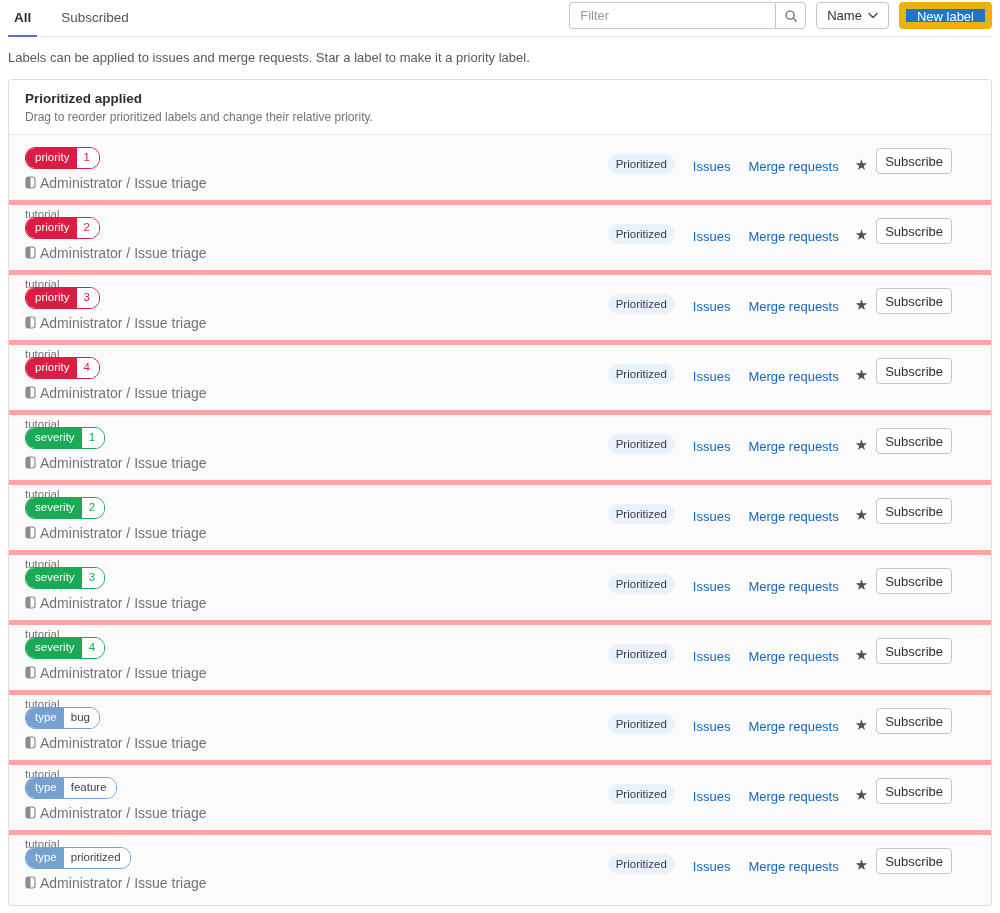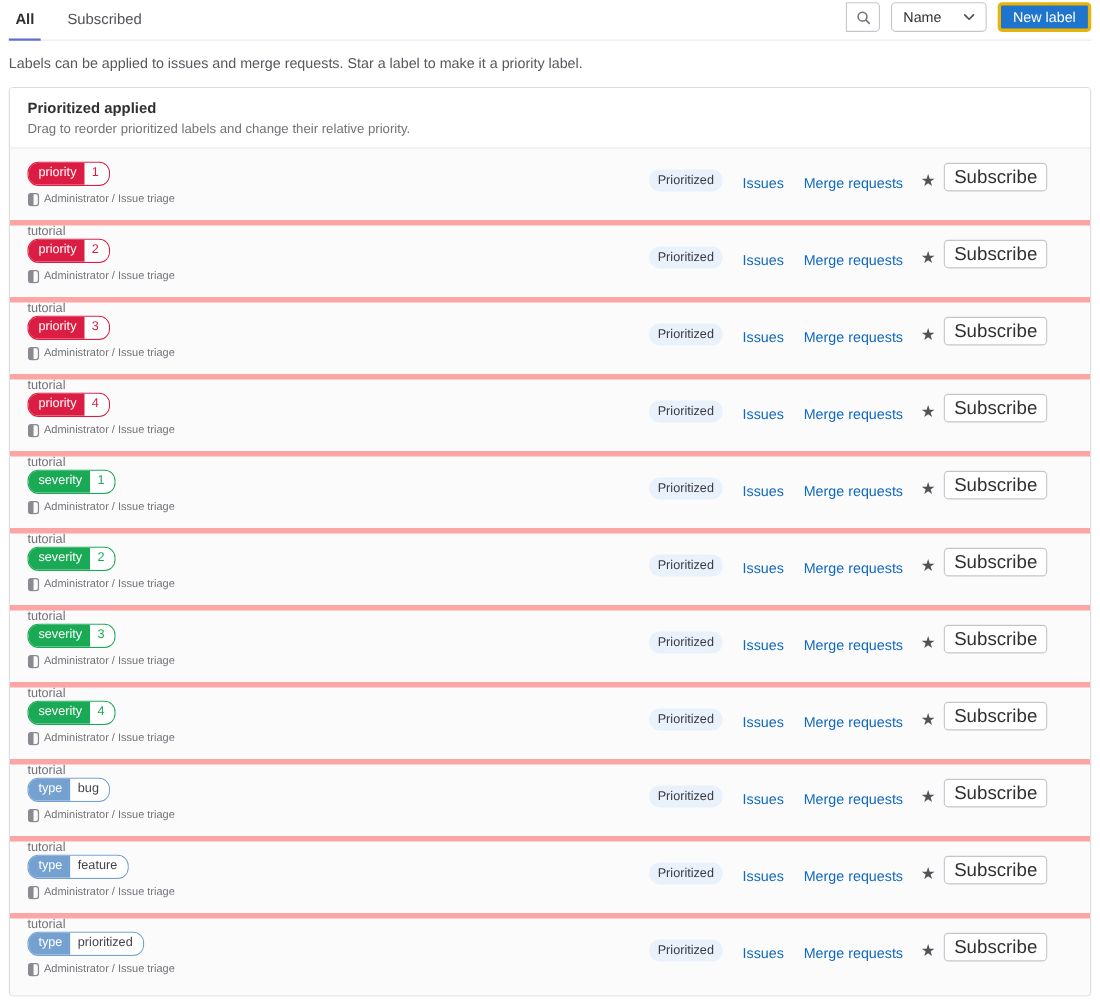--- a/index.html
+++ b/index.html
@@ -26,25 +26,25 @@
     border-radius: 4px 0 0 4px; padding: 0 10px; font-size: 13px; color: #303030;
     font-family: "Liberation Sans", sans-serif; outline: none;
   }
   .filter-input::placeholder { color: #9a98a1; }
   .search-btn {
     width: 31px; height: 27px; border: 1px solid #c5c5cc; border-radius: 0 4px 4px 0;
     background: #fff; display: flex; align-items: center; justify-content: center; cursor: pointer;
   }
   .sort-btn {
     height: 27px; background: #fff; border: 1px solid #c5c5cc; border-radius: 4px;
-    display: flex; align-items: center; gap: 20px; padding: 0 10px;
+    display: flex; align-items: center; gap: 6px; padding: 0 10px;
     font-size: 13px; color: #303030; cursor: pointer; font-family: "Liberation Sans", sans-serif;
   }
   .new-label-btn {
-    height: 27px; border: 3px solid #eab308; border-radius: 4px; padding: 0 11px;
+    height: 27px; border: 7px solid #eab308; border-radius: 4px; padding: 0 11px;
     background: #1f75cb; color: #fff; font-size: 13px; cursor: pointer;
     font-family: "Liberation Sans", sans-serif;
   }
 
   
   .page-description { font-size: 13px; color: #58575e; margin: 13px 0 14px 0; }
 
   
   .card { border: 1px solid #dcdcde; border-radius: 4px; background: #fbfbfc; overflow: hidden; }
   .card-header { background: #fff; padding: 11px 16px 10px 16px; border-bottom: 1px solid #e8e8ea; }
@@ -59,52 +59,53 @@
   }
   .label-row:last-child { border-bottom: none; }
 
   .scoped-label {
     display: inline-flex; align-items: stretch; border: 1px solid; border-radius: 10px;
     overflow: hidden; font-size: 11.5px; line-height: 1; cursor: pointer; background: #fff;
   }
   .scoped-label .scope { padding: 4px 7px 4px 9px; }
   .scoped-label .value { padding: 4px 9px 4px 7px; background: #fff; }
 
-  .project-line { display: flex; align-items: center; gap: 4px; margin-top: 6px; font-size: 10px; color: #737278; }
+  .project-line { display: flex; align-items: center; gap: 4px; margin-top: 6px; font-size: 14px; color: #737278; }
   .project-line2 { margin-top: 17px; font-size: 11.5px; color: #737278; }
 
   .row-right { display: flex; align-items: flex-end; margin-top: 1px; }
   .badge-prioritized {
     background: #e9f2fb; color: #3a3a44; font-size: 11.5px;
     padding: 4px 8px; border-radius: 10px; margin-right: 18px;
   }
   .row-link { color: #1068bf; font-size: 13px; text-decoration: none; cursor: pointer; }
   .row-link + .row-link { margin-left: 18px; }
   .star-btn { margin: 0 6px 0 14px; border: none; background: none; cursor: pointer;
     color: #535158; font-size: 15px; line-height: 1; padding: 2px; }
   .subscribe-btn {
     height: 26px; padding: 0 8px; background: #fff; border: 1px solid #c5c5cc;
-    border-radius: 4px; font-size: 17px; color: #303030; cursor: pointer;
+    border-radius: 4px; font-size: 13px; color: #303030; cursor: pointer;
     font-family: "Liberation Sans", sans-serif;
   }
   .kebab-btn { border: none; background: none; cursor: pointer; margin-left: 17px; padding: 3px 4px; }
   .kebab-btn .dot { width: 3px; height: 3px; border-radius: 50%; background: #535158; margin: 2px auto; }
 
   .proj-icon { flex: 0 0 auto; }
 </style>
 </head>
 <body>
 
 <div class="toolbar">
   <div class="tabs">
     <div class="tab active">All</div>
     <div class="tab">Subscribed</div>
   </div>
   <div class="controls">
     <div class="filter-group">
+      <input class="filter-input" type="text" placeholder="Filter" style="">
       <button class="search-btn">
         <svg width="14" height="14" viewBox="0 0 16 16">
           <circle cx="7" cy="7" r="4.6" fill="none" stroke="#737278" stroke-width="1.6"></circle>
           <line x1="10.4" y1="10.4" x2="14" y2="14" stroke="#737278" stroke-width="1.6" stroke-linecap="round"></line>
         </svg>
       </button>
     </div>
     <button class="sort-btn">
       <span>Name</span>
       <svg width="10" height="7" viewBox="0 0 10 7">

